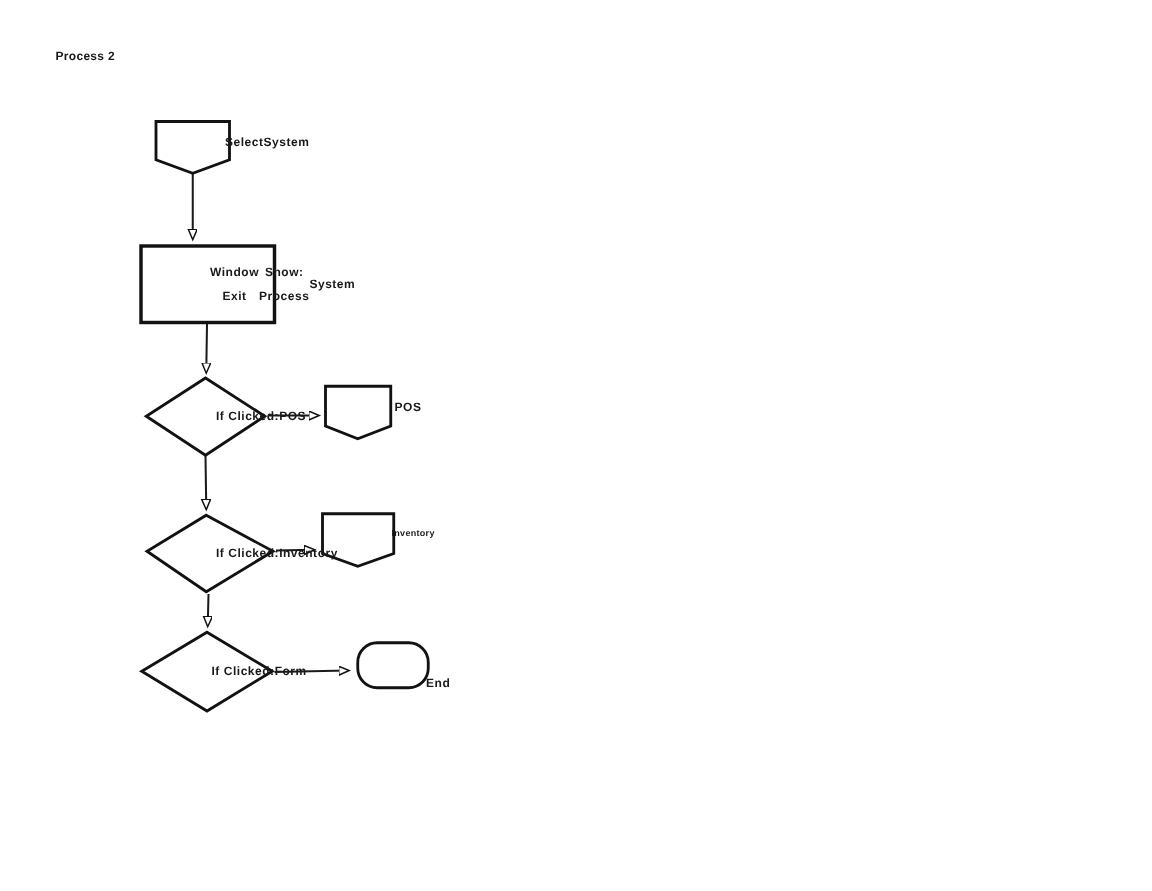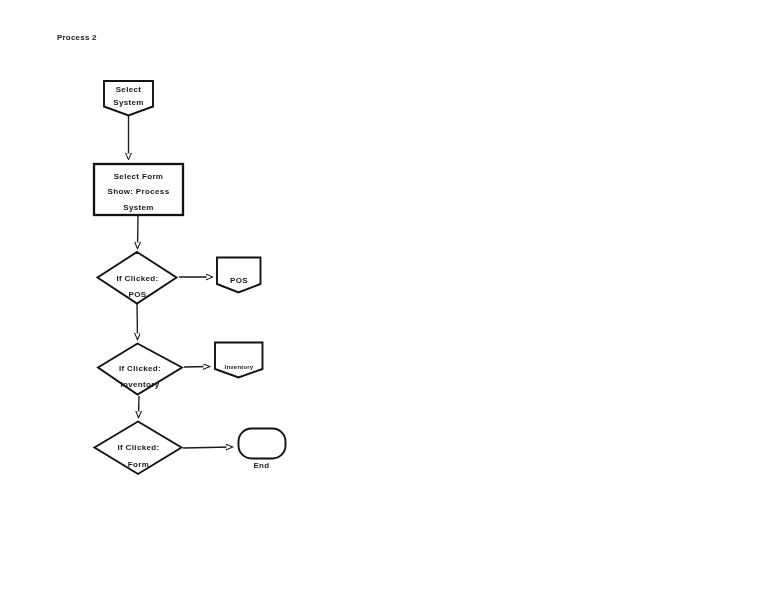--- a/index.html
+++ b/index.html
@@ -2,32 +2,33 @@
 <html><head>
 <meta charset="utf-8">
 <style>
   html,body{margin:0;padding:0;background:#fff;}
   .stage{
     position:relative;width:768px;height:594px;background:#ffffff;
     font-family:"Liberation Sans",sans-serif;overflow:hidden;
   }
   .page-title{
     position:absolute;left:37px;top:33px;
-    font-size:8px;font-weight:700;color:#1a1a1a;letter-spacing:.2px;margin-left:20px;
+    font-size:8px;font-weight:700;color:#1a1a1a;letter-spacing:.2px;
   }
   .canvas{position:absolute;left:0;top:0;}
   .canvas path,.canvas rect{fill:#ffffff;stroke:#121212;}
   .canvas .shape{stroke-width:1.9;}
   .canvas .shape-heavy{stroke-width:2.3;}
   .canvas .edge{stroke:#1a1a1a;stroke-width:1.35;fill:none;}
   .label{
-    position:absolute;display:flex;flex-direction:column;
-    align-items:center;justify-content:flex-end;text-align:center;
+    position:absolute;display:flex;flex-direction:row;
+    align-items:center;justify-content:flex-start;text-align:center;
     font-weight:700;color:#1a1a1a;font-size:8px;letter-spacing:.35px;
     pointer-events:none;
+    padding-left:46px;
   }
   .label span{display:block;}
   .label-sm{font-size:6px;letter-spacing:.2px;}
 </style>
 </head>
 <body>
 
 <div class="stage">
 
   <div class="page-title">Process 2</div>
@@ -56,21 +57,21 @@
     <path class="shape" d="M138,421.5 L181.5,447.5 L138,474 L94.5,447.5 Z"></path>
     <rect class="shape" x="238.5" y="428.5" width="47" height="30" rx="13" ry="13"></rect>
   </svg>
 
   <div class="label" style="left:104px;top:80px;width:49px;height:29px;line-height:13px;">
     <span>Select</span>
     <span>System</span>
   </div>
 
   <div class="label" style="left:94px;top:164px;width:89px;height:51px;line-height:15.5px;">
-    <span>Select Form</span>
+    <span>Window Exit</span>
     <span>Show: Process</span>
     <span>System</span>
   </div>
 
   <div class="label" style="left:98px;top:253px;width:79px;height:50px;line-height:16px;">
     <span>If Clicked:</span>
     <span>POS</span>
   </div>
 
   <div class="label" style="left:217px;top:257px;width:44px;height:28px;">

